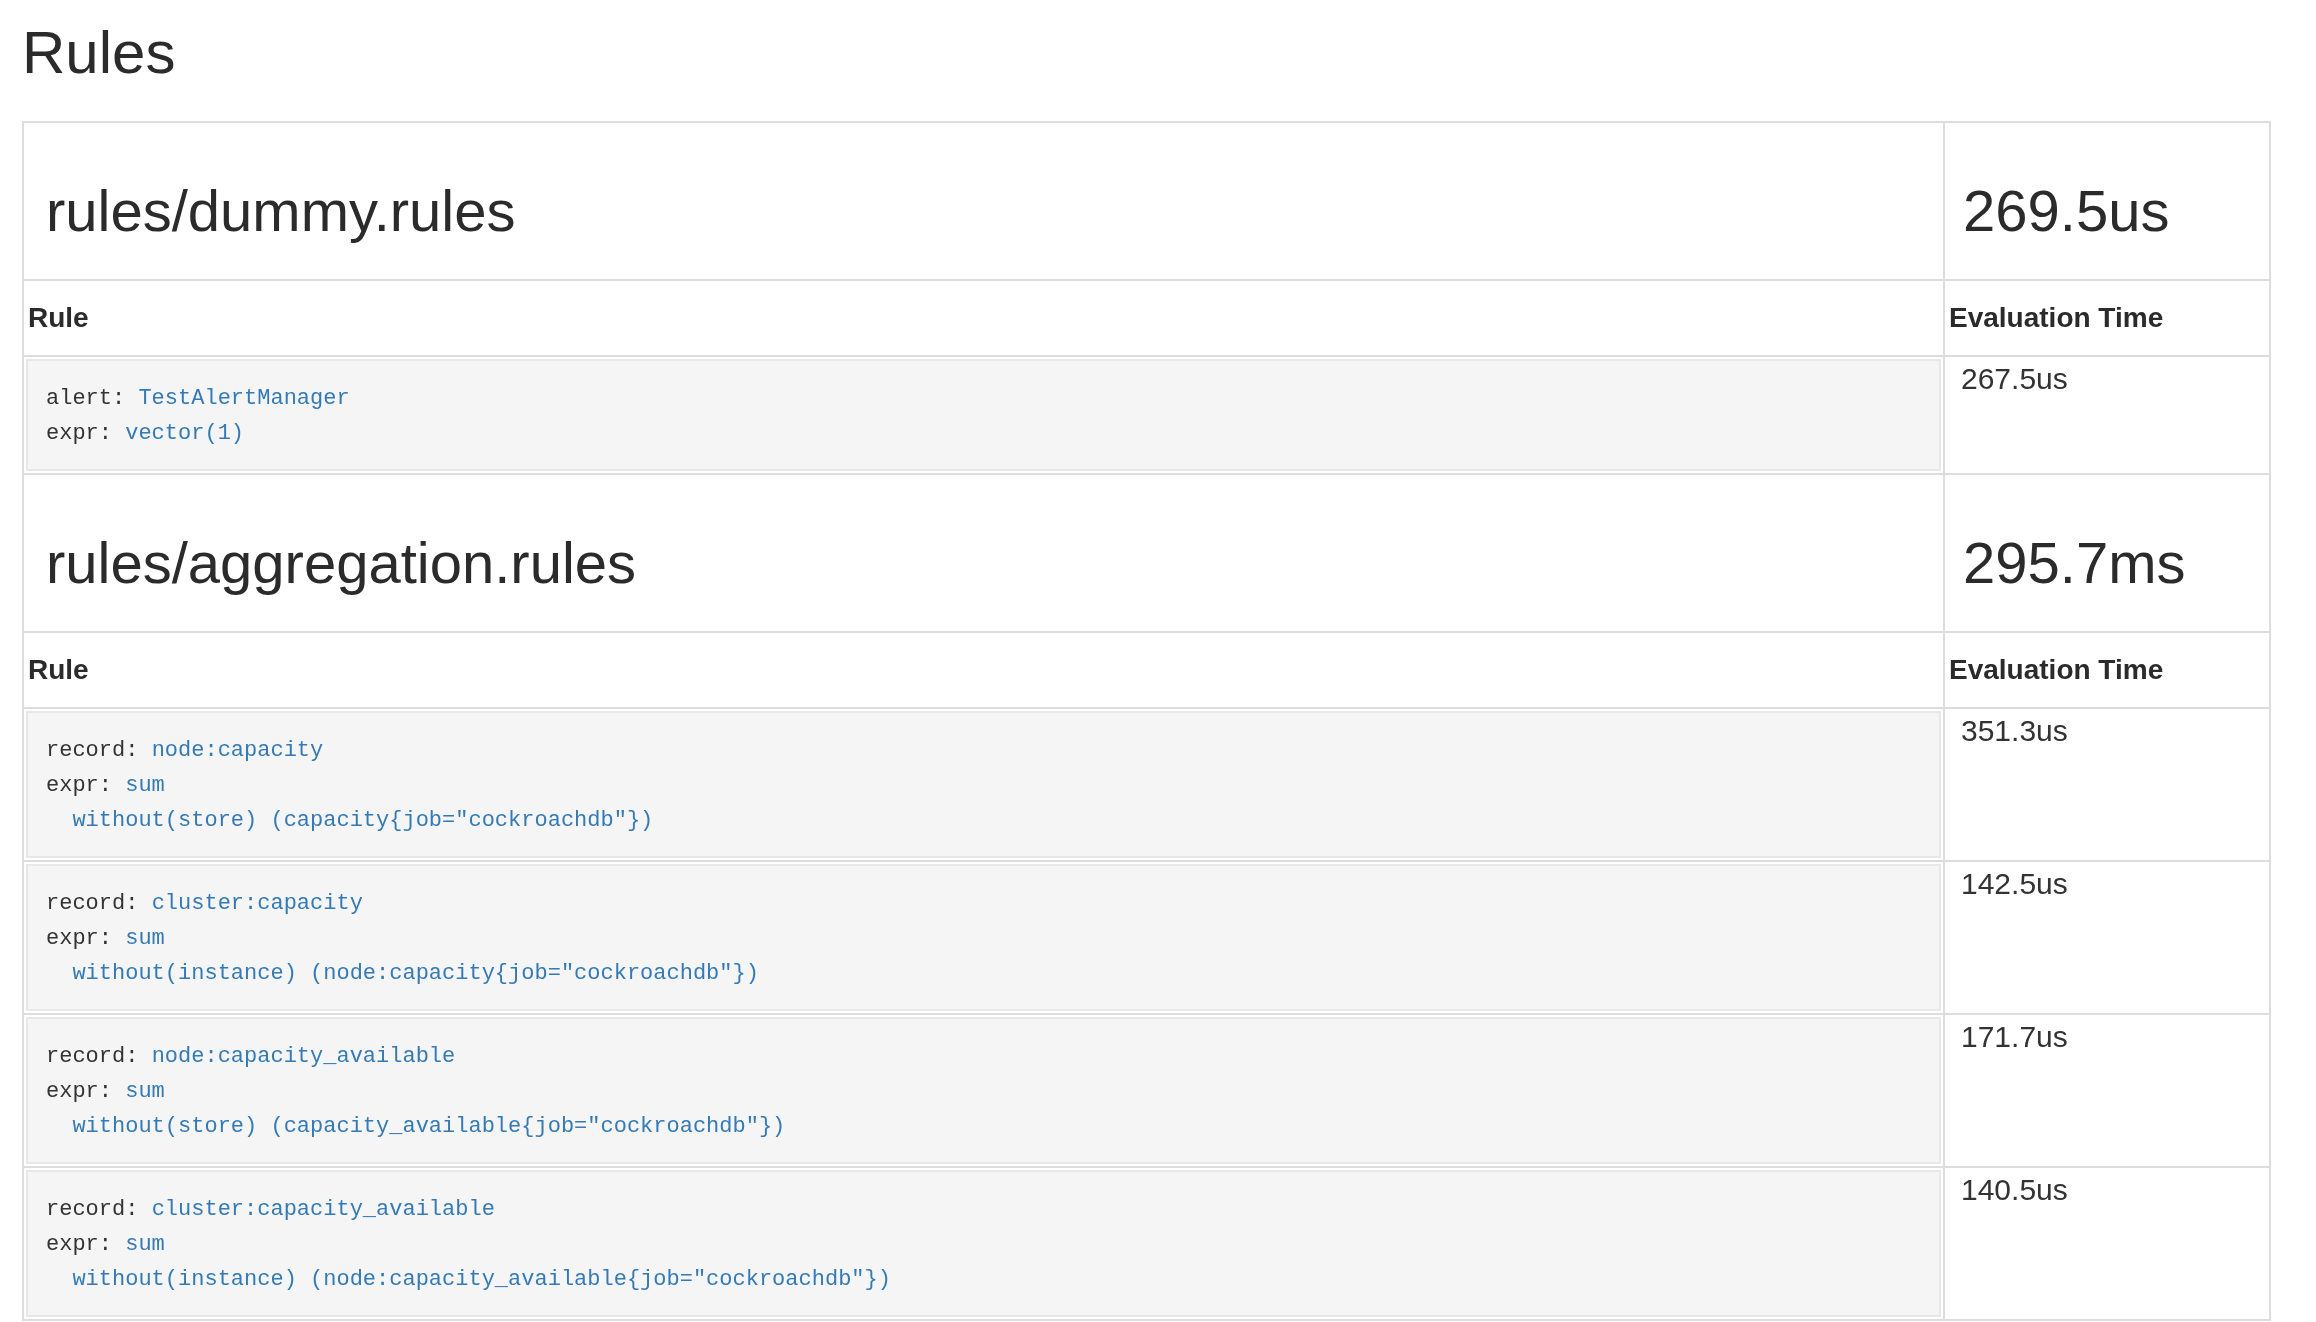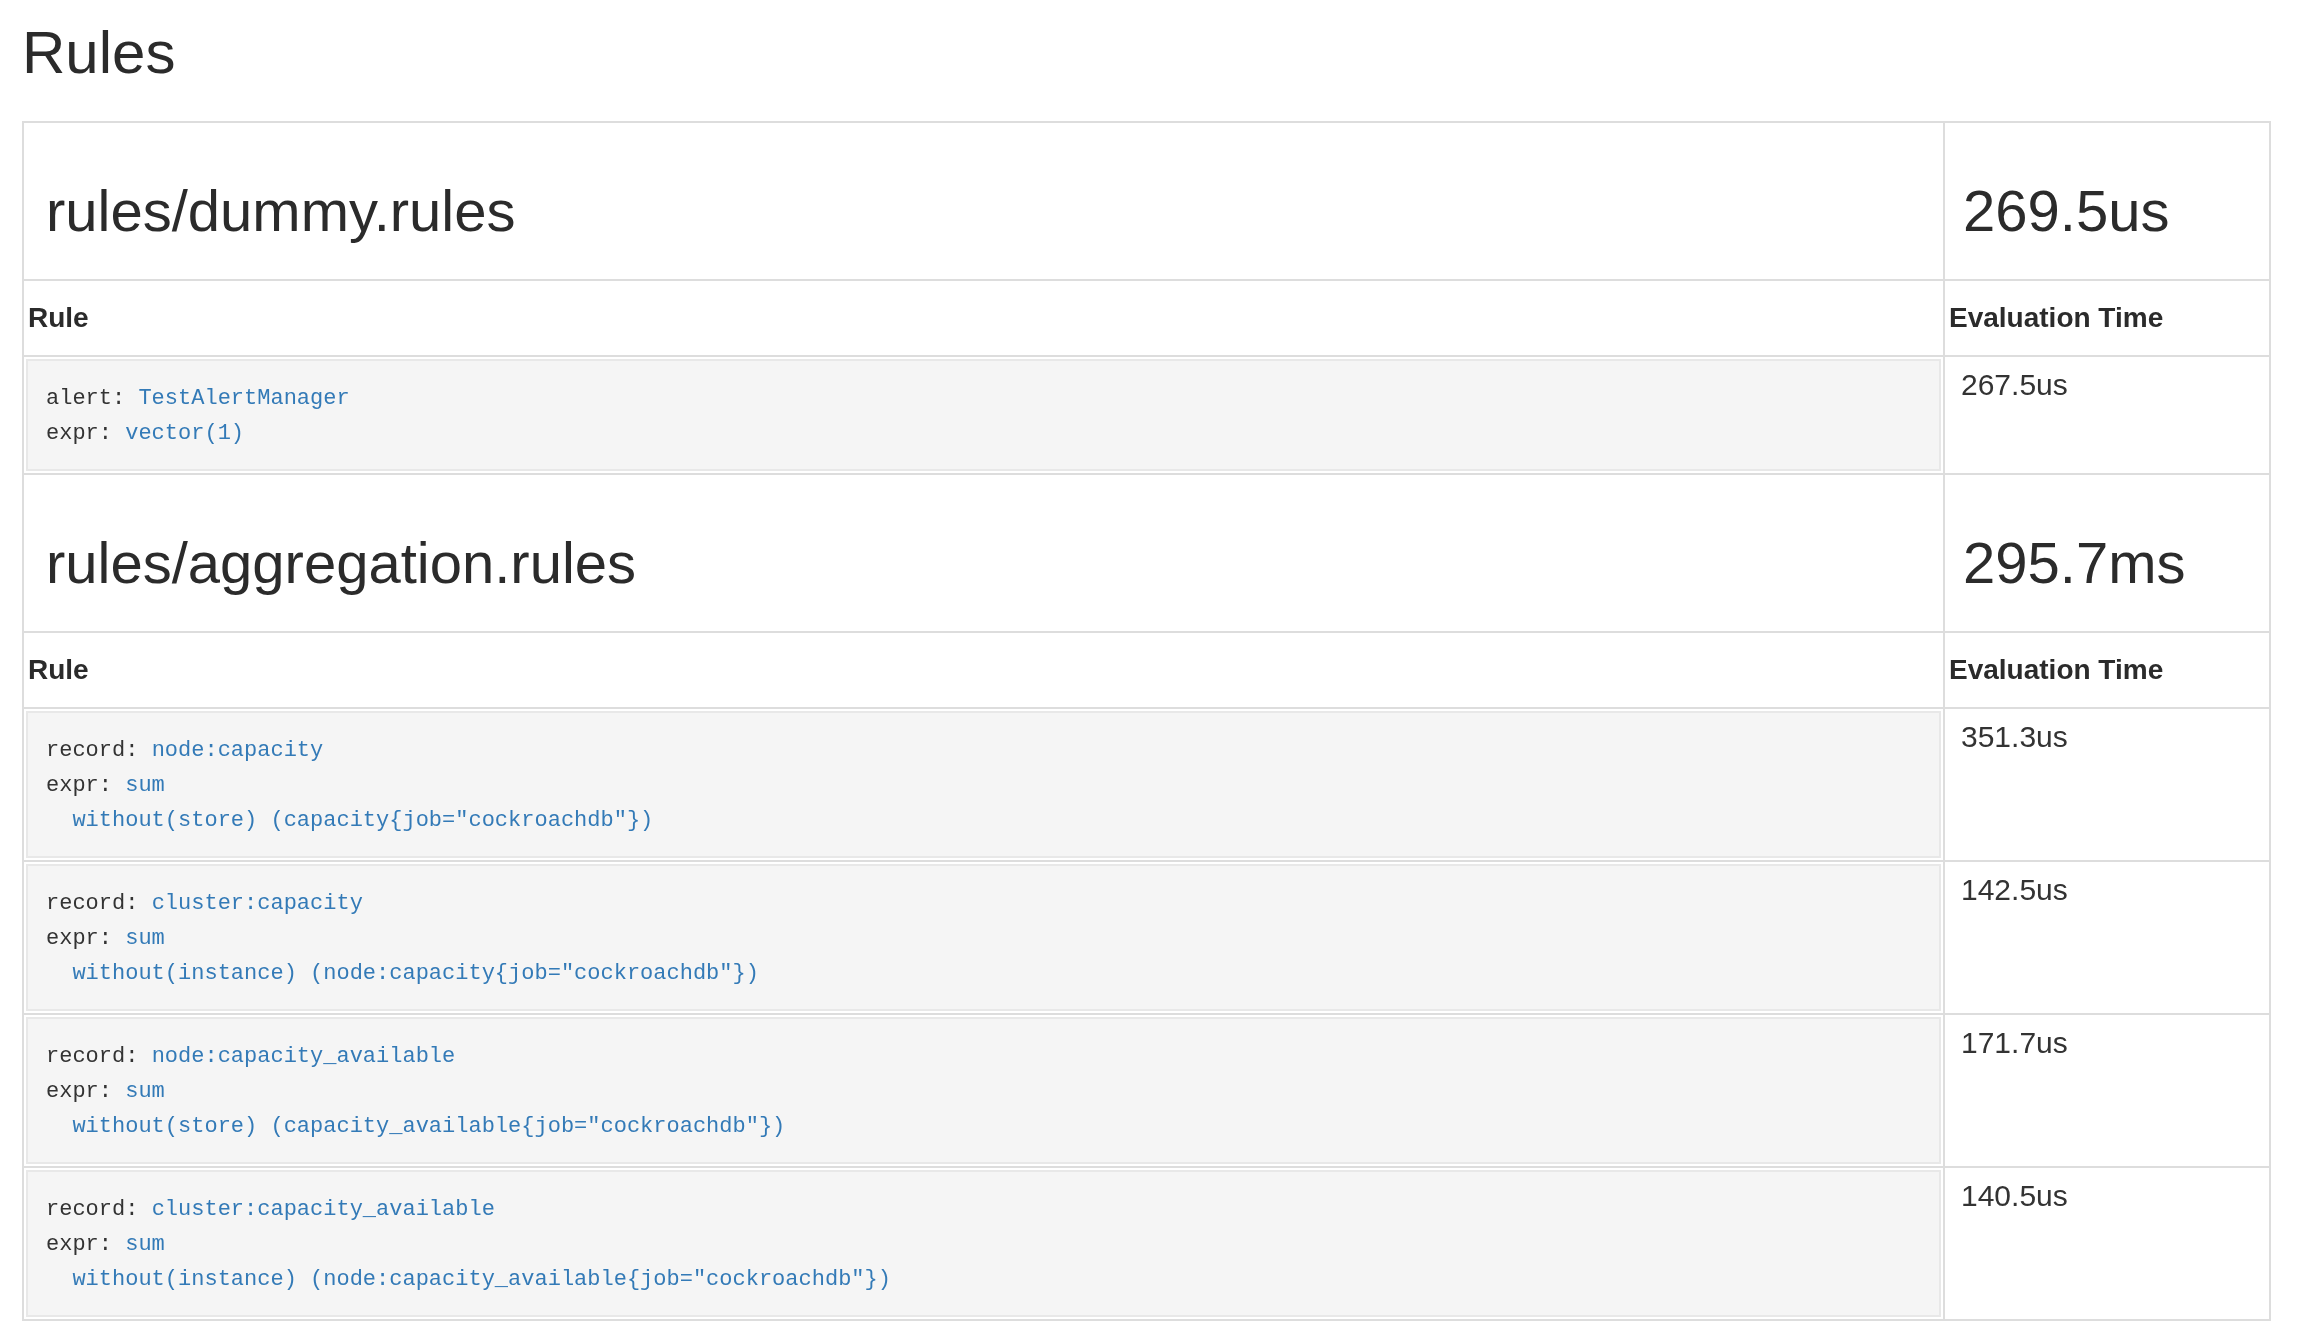--- a/index.html
+++ b/index.html
@@ -44,21 +44,21 @@
     background:var(--code-bg);
     border:2px solid var(--code-border);
     padding:20px 18px 18px 18px;
     font-family:"Liberation Mono","DejaVu Sans Mono",monospace;
     font-size:22px;line-height:35px;color:var(--text);
   }
   .code-line{white-space:pre;}
   .code-key{color:var(--text);}
   .code-link{color:var(--link-blue);text-decoration:none;cursor:pointer;}
   td.time-cell{
-    padding:10px 16px;font-size:30px;line-height:36px;color:var(--text);border-radius:22px;
+    padding:4px 16px;font-size:30px;line-height:36px;color:var(--text);border-radius:22px;
   }
 </style>
 </head>
 <body>
 
 <div class="container">
   <h1 class="page-title">Rules</h1>
   <table class="rules-table">
     <colgroup>
       <col class="rule-col">

